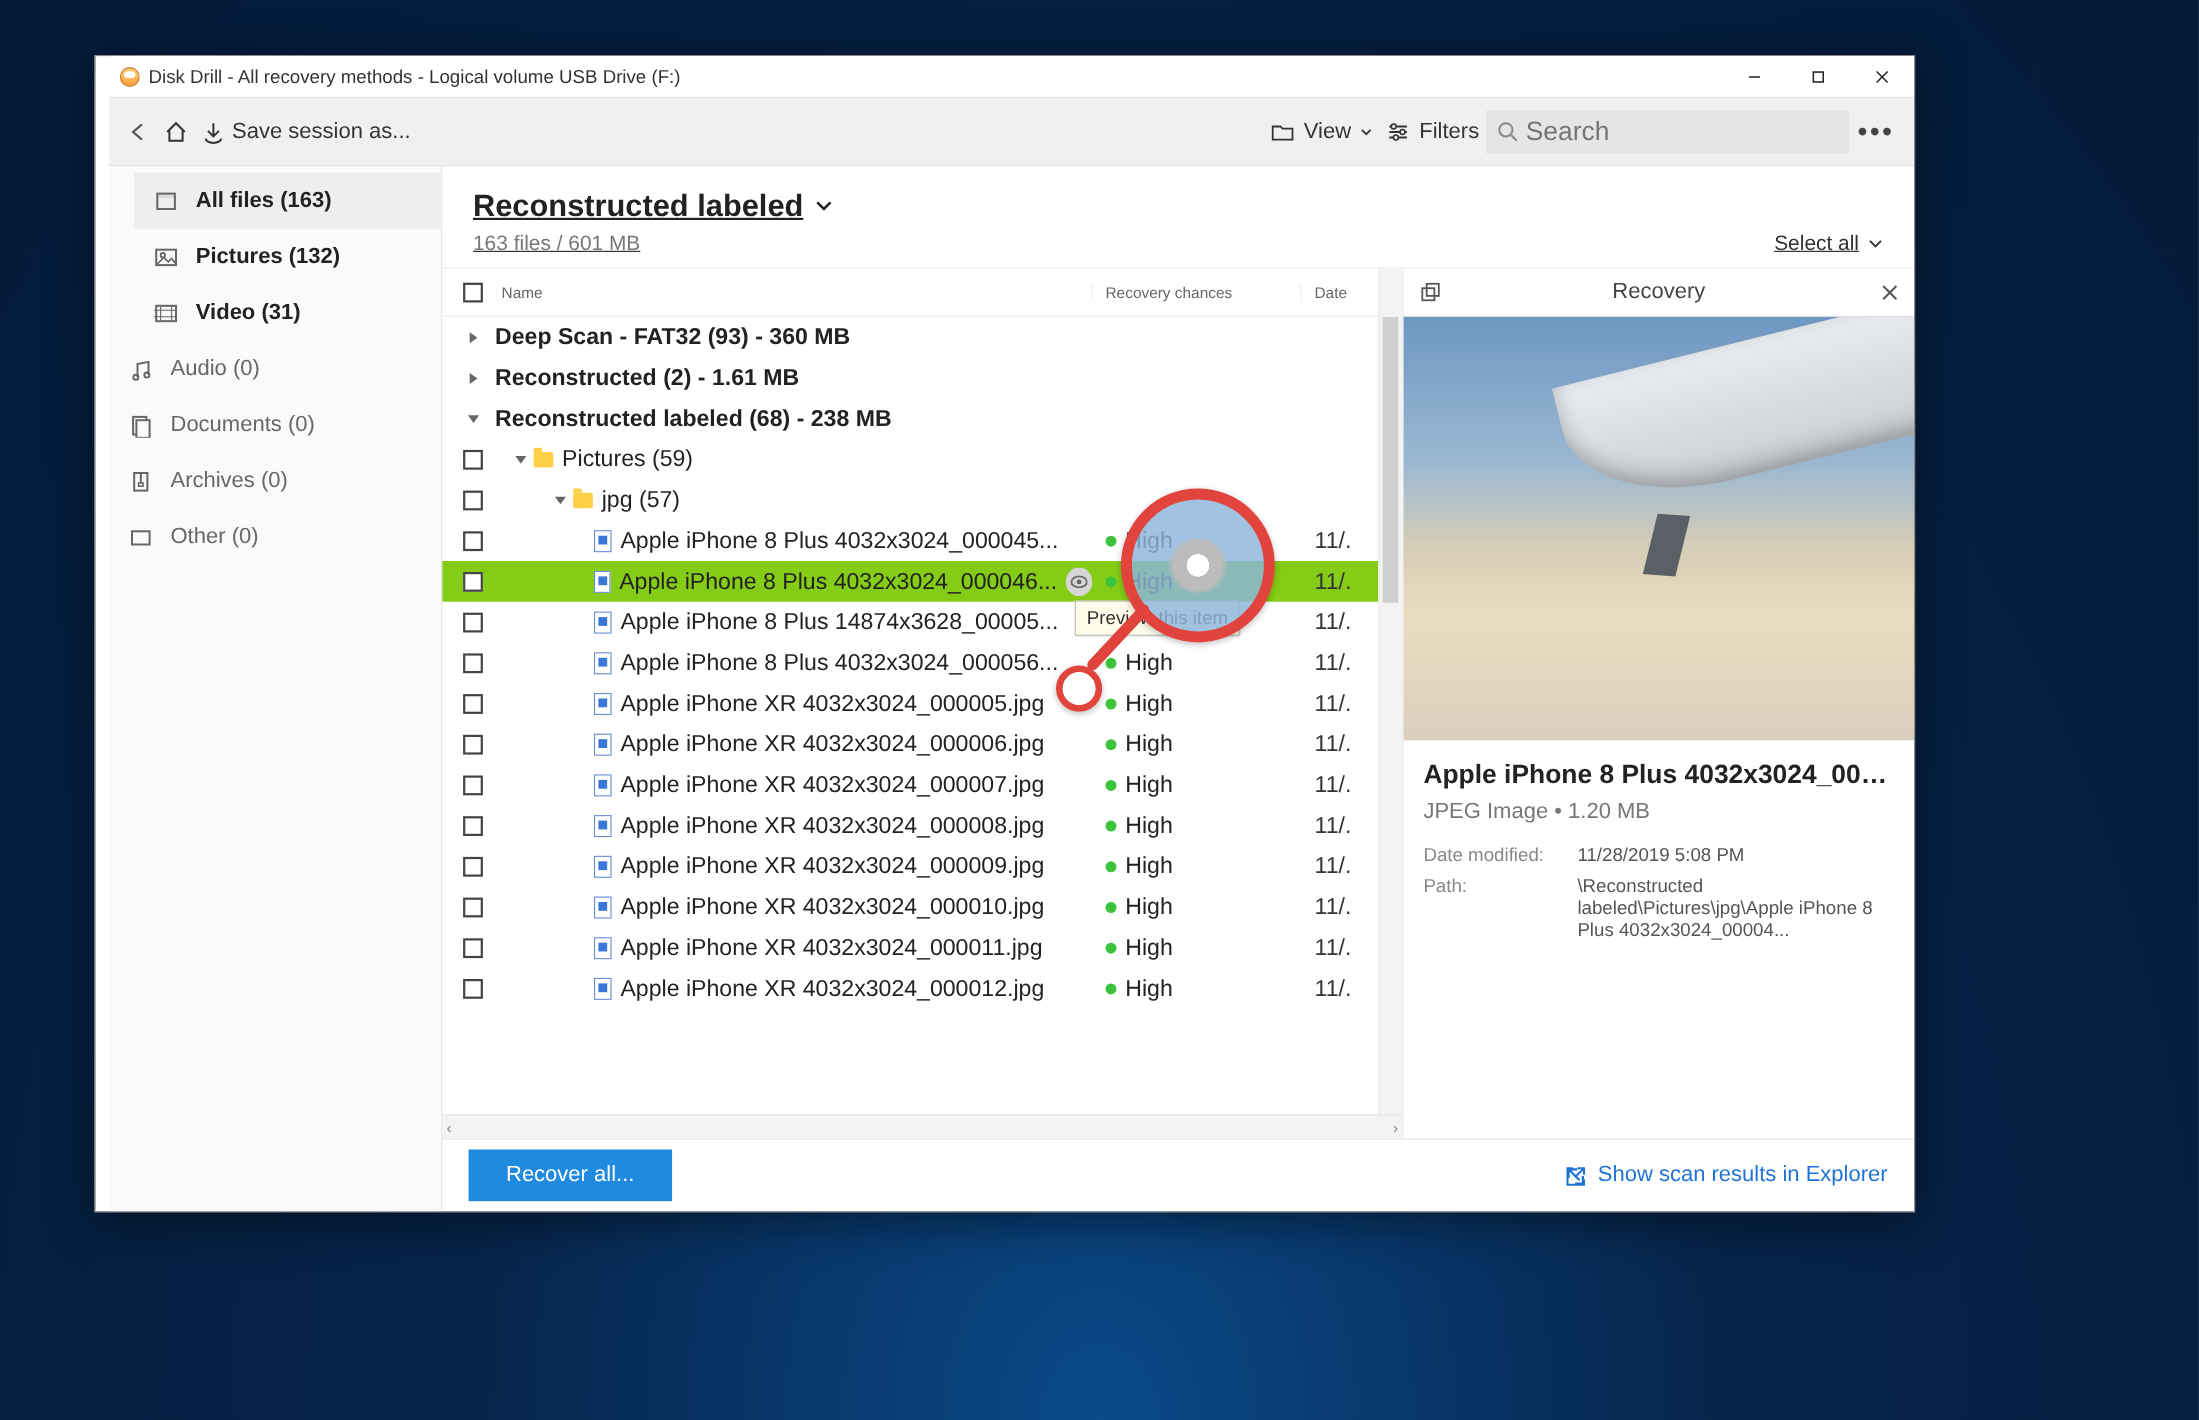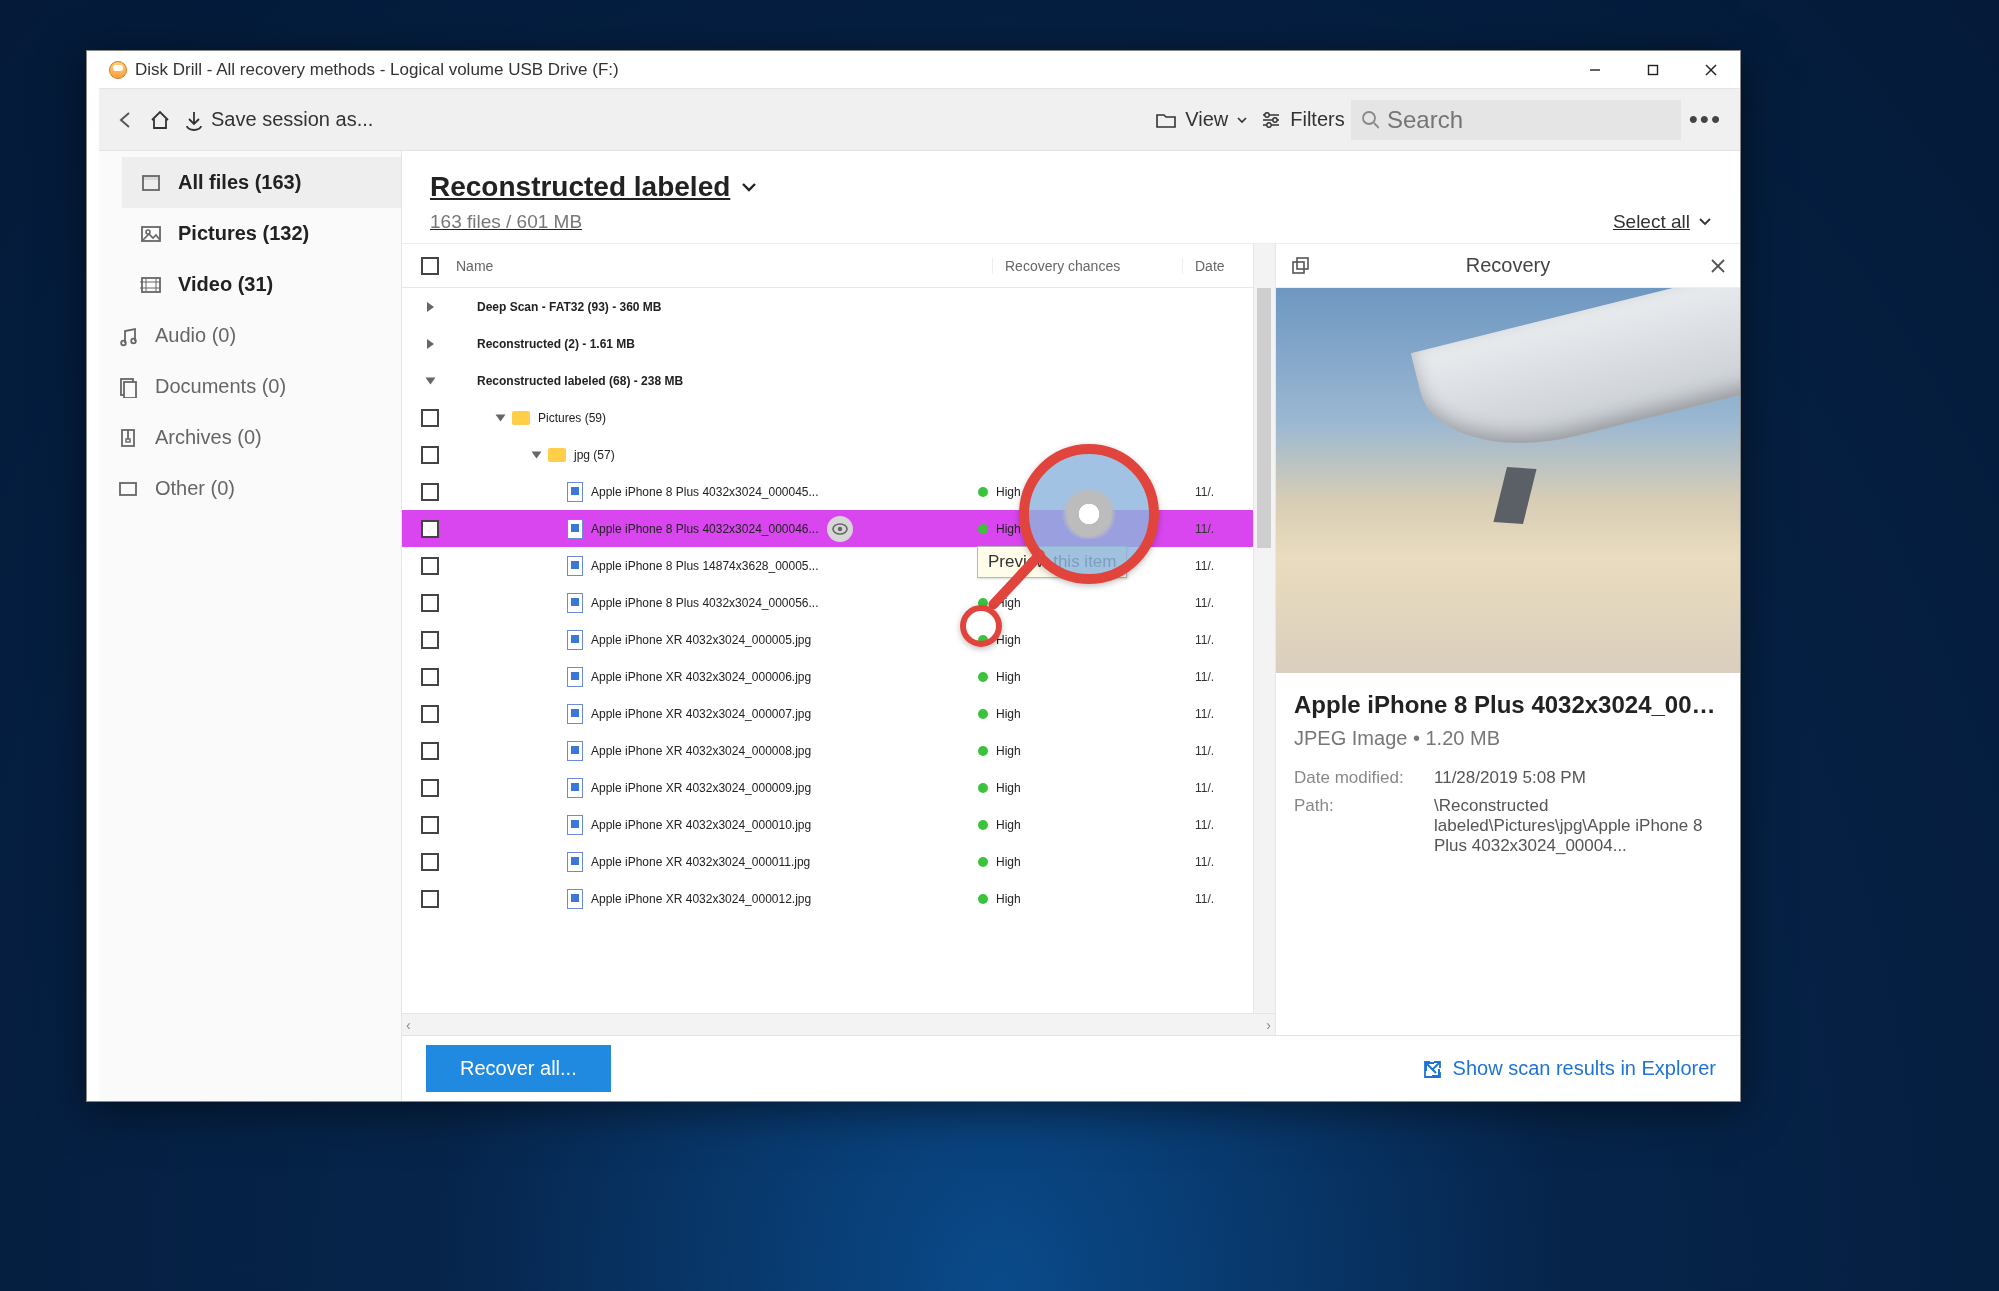--- a/index.html
+++ b/index.html
@@ -106,25 +106,24 @@
     padding-left:8px;
   }
   .col-chk { width:40px; display:flex; align-items:center; justify-content:center; }
   .col-name { flex:1; padding-left:6px; border-right:1px solid #eee;}
   .col-rec { width:190px; padding-left:12px; border-right:1px solid #eee;}
   .col-date { width:70px; padding-left:12px; }
   .scroll-track { width:22px; background:#f3f3f3; border-left:1px solid #e5e5e5;}
   .filelist { flex:1; overflow:hidden; display:flex; }
   .filelist-rows { flex:1; overflow:hidden; }
   .row {
-    display:flex; align-items:center; height:37px; font-size:12px; color:#222;
+    display:flex; align-items:center; height:37px; font-size:21px; color:#222;
     padding-left:8px;
-    gap:27px;
-  }
-  .row.selected { background:#d946ef; }
+  }
+  .row.selected { background:#84cc16; }
   .row .chk { width:40px; display:flex; align-items:center; justify-content:center; }
   .row .namecell { flex:1; display:flex; align-items:center; gap:8px; min-width:0; white-space:nowrap; overflow:hidden; text-overflow:ellipsis;}
   .row .rec { width:190px; display:flex; align-items:center; gap:8px; padding-left:12px;}
   .row .date { width:70px; padding-left:12px; color:#333;}
   .dot { width:10px; height:10px; border-radius:50%; background:#3bc43b; }
   .tri { width:0;height:0;border-left:7px solid #666;border-top:5.5px solid transparent;border-bottom:5.5px solid transparent; }
   .tri.down { transform:rotate(90deg); }
   .chkbox {
     width:18px;height:18px;border:2px solid #444; background:#fff;
   }

